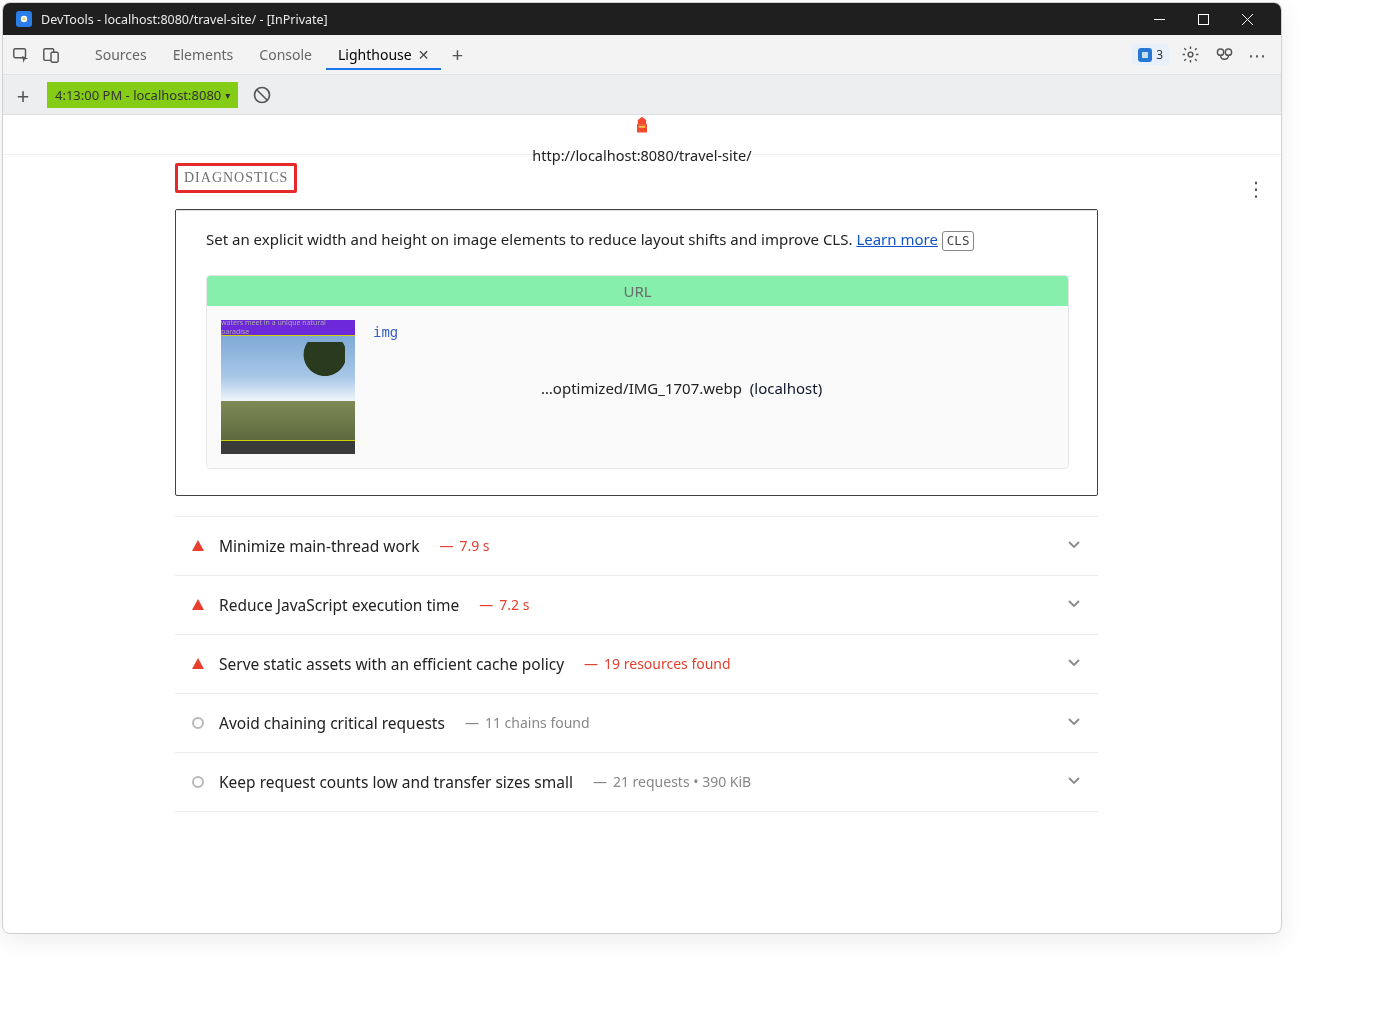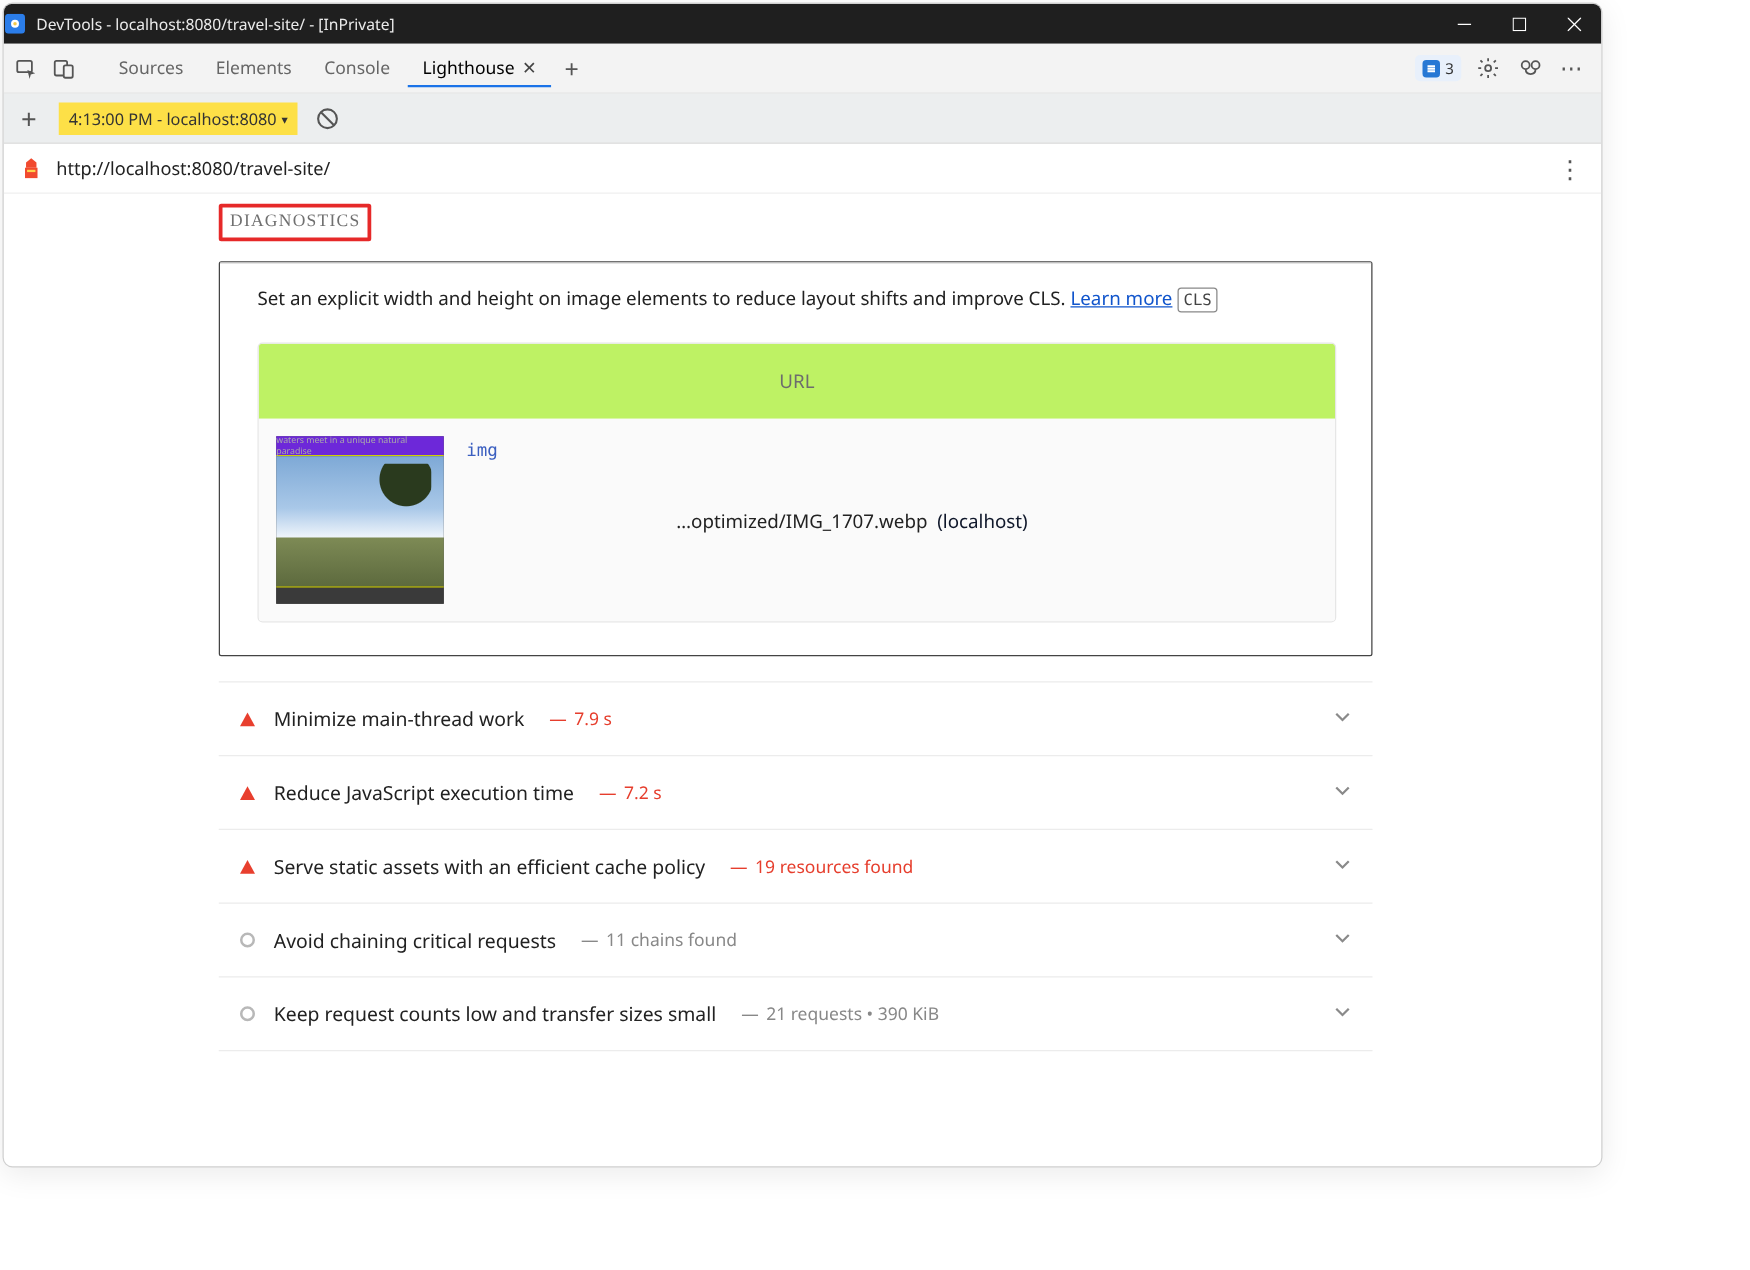--- a/index.html
+++ b/index.html
@@ -1,41 +1,41 @@
 <!DOCTYPE html>
 <html><head>
 <meta charset="utf-8">
 <style>
   * { box-sizing: border-box; margin: 0; padding: 0; }
   html, body { height: 100%; font-family: "Segoe UI", system-ui, -apple-system, sans-serif; font-size: 14px; color: #222; background: #fff; overflow: hidden; }
   .window { width: 1280px; height: 932px; background: #fff; border: 1px solid #d0d0d0; border-radius: 8px; display: flex; flex-direction: column; overflow: hidden; box-shadow: 0 6px 24px rgba(0,0,0,.08); position: relative; margin: 2px;}
   
-  .titlebar { height: 32px; background: #1f1f1f; display: flex; align-items: center; color: #fff; padding: 0 0; font-size: 12px; }
+  .titlebar { height: 32px; background: #1f1f1f; display: flex; align-items: center; color: #fff; padding: 0 12px; font-size: 12px; }
   .titlebar .app-icon { width: 18px; height: 18px; margin-right: 8px; display:flex; align-items:center; justify-content:center;}
   .titlebar .title { flex: 0 0 auto; color:#eaeaea; font-size:12.5px;}
   .titlebar .spacer { flex: 1 1 auto; }
   .titlebar .winbtn { width: 44px; height: 32px; display: flex; align-items: center; justify-content: center; color: #fff; }
   
   .tabstrip { height: 40px; background: #f3f3f3; border-bottom: 1px solid #e3e3e3; display: flex; align-items: center; padding: 18px 4px; gap: 2px;}
   .tabtool { width: 28px; height: 28px; display:flex; align-items:center; justify-content:center; border-radius:4px; color:#555;}
   .tab { padding: 6px 12px; color:#666; border-radius:4px 4px 0 0; font-size:14px; display:flex; align-items:center; gap:6px;}
   .tab.active { color:#000; border-bottom: 2px solid #1a73e8; padding-bottom:4px; }
   .tab .close { font-size:14px; color:#444; }
   .tabstrip .right { margin-left:auto; display:flex; align-items:center; gap:8px; padding-right:6px;}
   .badge-issues { display:flex; align-items:center; gap:4px; background:#e8f0fb; color:#333; border-radius:4px; padding:2px 6px; font-size:12px;}
   .badge-issues .dot{ width:14px;height:14px; background:#2778d4; border-radius:3px; display:flex; align-items:center; justify-content:center;}
   .badge-issues .dot svg{stroke:#fff}
   .ticon{ width:26px;height:26px; display:flex;align-items:center;justify-content:center; color:#555;}
   
   .toolbar2 { height: 40px; background:#eceeef; border-bottom:1px solid #ddd; display:flex; align-items:center; padding:0 6px; gap:10px;}
   .plusbtn{ width:28px;height:28px; display:flex;align-items:center;justify-content:center; color:#555;}
-  .report-select{ background:#fde047; border:none; padding:4px 8px; font-family:inherit; font-size:13px; color:#333; display:flex; align-items:center; gap:4px;}
+  .report-select{ background:#84cc16; border:none; padding:4px 8px; font-family:inherit; font-size:13px; color:#333; display:flex; align-items:center; gap:4px;}
   .clearbtn{ width:28px;height:28px; display:flex;align-items:center;justify-content:center;}
   
-  .urlbar { height: 40px; display:flex; align-items:center; padding:0 12px; gap:10px; border-bottom:1px solid #f0f0f0;}
+  .urlbar { height: 40px; display:flex; align-items:center; padding:0 12px; gap:10px; border-bottom:1px solid #f0f0f0;flex-direction:column;}
   .lh-icon { width:20px;height:20px; }
   .urltext{ font-size:14.5px; color:#222;}
   .urlbar .more{ margin-left:auto; color:#555;}
   
   .content-wrap{ flex:1 1 auto; overflow:hidden; position:relative;}
   .scroll{ position:absolute; inset:0; overflow-y:auto; padding: 8px 0 40px 0;}
   .scroll::-webkit-scrollbar{ width:14px;}
   .scroll::-webkit-scrollbar-thumb{ background:#c0c0c0; border-radius:8px; border:3px solid #fff;}
   .report { width: 923px; margin: 0 0 0 172px; }
   .sec-title{ font-size:14px; letter-spacing:1px; color:#707070; padding:4px 6px; display:inline-block;font-family:Liberation Serif, serif;}
@@ -44,21 +44,21 @@
   .card-head{ display:flex; align-items:center; padding:16px 18px; gap:14px;}
   .tri{ width:0;height:0; border-left:7px solid transparent; border-right:7px solid transparent; border-bottom:12px solid #e83f2e;}
   .audit-title{ font-size:15.5px; color:#222;}
   .audit-title .mono{ font-family: ui-monospace, SFMono-Regular, Consolas, monospace; color:#1560c0; font-size:14px;}
   .chev{ margin-left:auto; color:#555;}
   .card-body{ border-top:1px solid #ddd; padding:18px 28px 26px 30px;}
   .desc{ font-size:15px; color:#222; line-height:1.4;}
   .desc a{ color:#1155cc; text-decoration:underline;}
   .cls-badge{ display:inline-block; border:1px solid #888; border-radius:3px; padding:0 4px; font-size:12.5px; font-family:ui-monospace,Consolas,monospace; color:#444; vertical-align:baseline;}
   .table{ margin-top:24px; border:1px solid #e6e6e6; border-radius:4px; overflow:hidden;}
-  .th{ text-align:center; padding:20px 0; color:#6d6d6d; font-size:15px; background:#bef264;}
+  .th{ text-align:center; padding:5px 0; color:#6d6d6d; font-size:15px; background:#86efac;}
   .td{ display:flex; gap:18px; padding:14px 14px 14px 14px; background:#fafafa; align-items:flex-start;}
   .thumb{ width:134px; height:134px; background:#3a3a3a; position:relative; display:flex; flex-direction:column;}
   .thumb .bar{ height:16px; background:#6d28d9; color:#aaa; font-size:7px; display:flex;align-items:center;justify-content:center; border-bottom:1px solid #cfcf00;}
   .thumb .sky{ flex:1; background:linear-gradient(#7ea9d6 0%, #a9c8e8 40%, #eef4fb 62%, #7d8a55 63%, #5d6a3e 100%); position:relative;}
   .thumb .sky::after{content:""; position:absolute; right:10px; top:6px; width:50px;height:42px; background:radial-gradient(circle at 60% 30%, #2a3a1e 0 50%, transparent 52%);}
   .thumb .foot{ height:14px; background:#3a3a3a; border-top:1px solid #cfcf00;}
   .td .meta{ flex:1; padding-top:4px;}
   .td .tag{ font-family:ui-monospace,Consolas,monospace; color:#3b5fc0; font-size:14px;}
   .td .path{ margin-top:38px; color:#222; font-size:15px; }
   .td .path .host{ color:#0f172a;}

